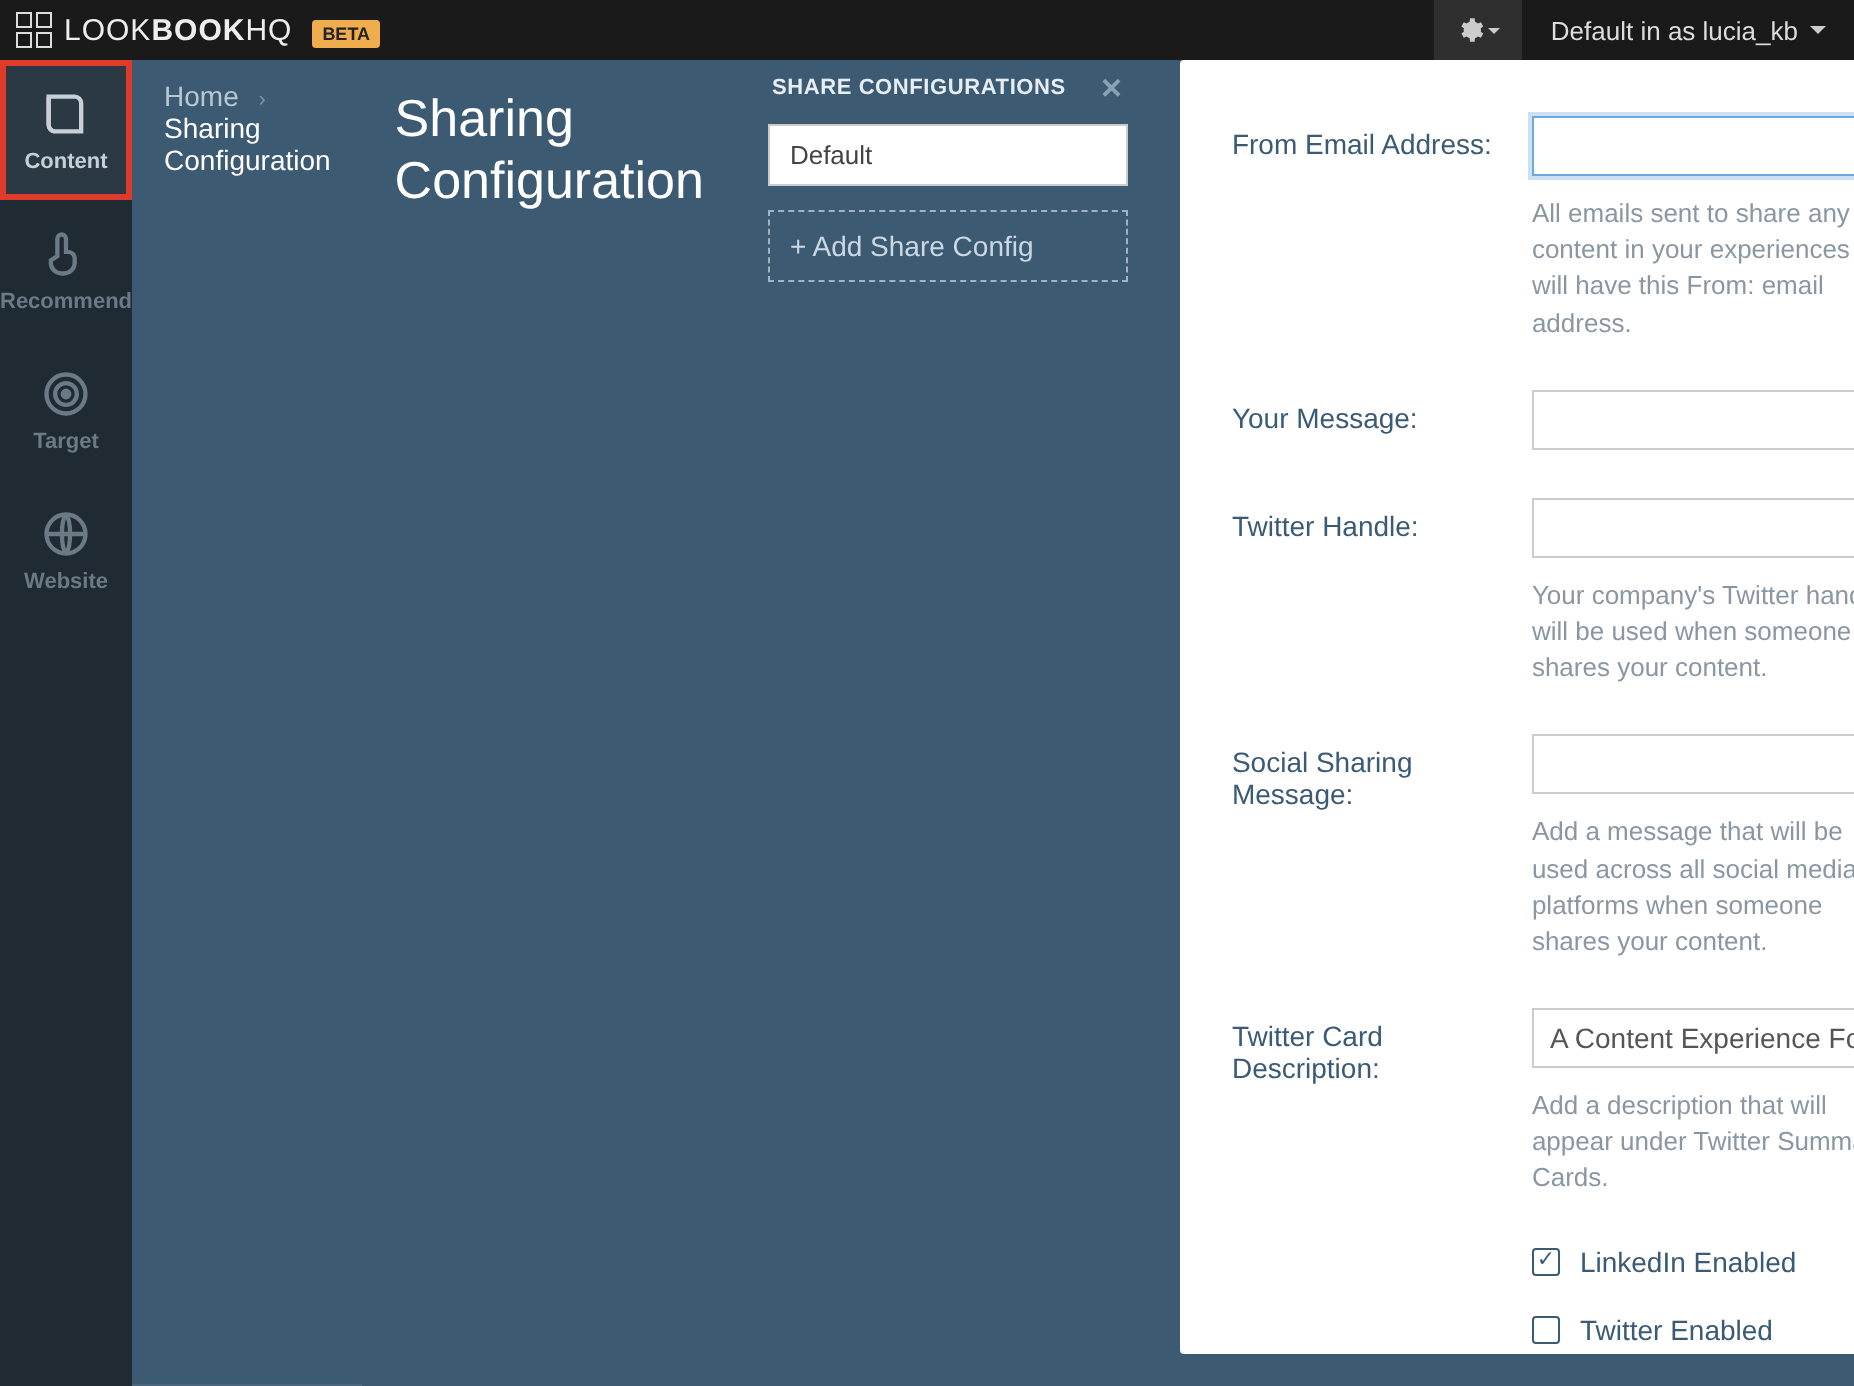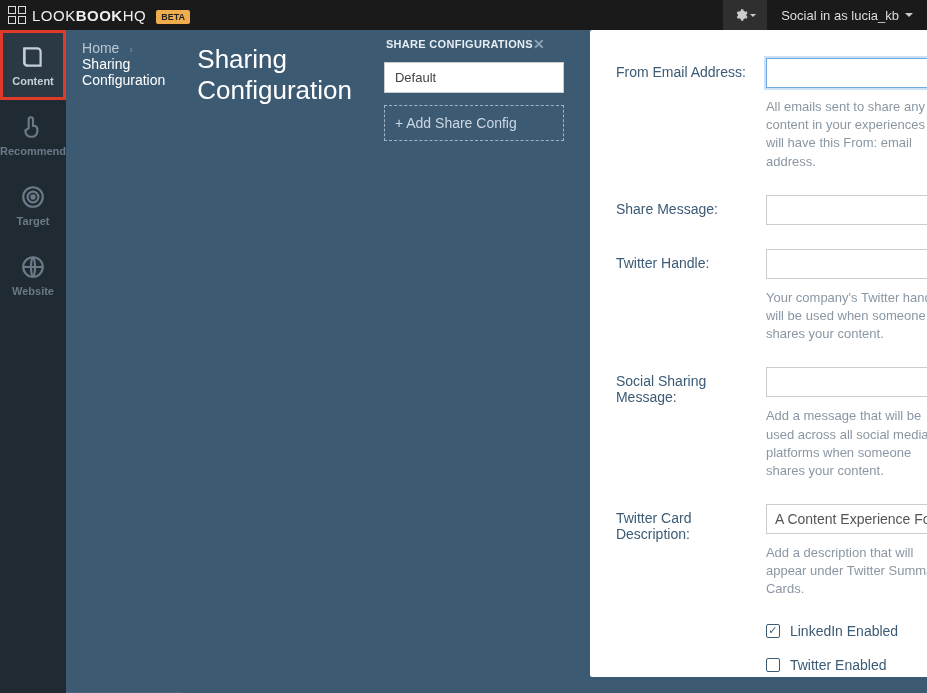--- a/index.html
+++ b/index.html
@@ -142,20 +142,21 @@
   gap: 26px;
   padding: 0 16px 16px;
   flex: 1;
 }
 .left-panel {
   width: 180px;
 }
 .panel-header {
   display: flex;
   align-items: center;
+  justify-content: space-between;
   color: #e6edf3;
   font-size: 11px;
   font-weight: bold;
   letter-spacing: 0.3px;
   padding: 6px 2px 10px;
 }
 .panel-header .close-x { color: #8aa1b4; cursor: pointer; font-size: 14px; }
 .cfg-item {
   background: #fff;
   border: 1px solid #ccc;
@@ -254,21 +255,21 @@
     <span class="beta-badge">BETA</span>
   </div>
   <div class="topbar-right">
     <div class="gear-btn">
       <svg width="14" height="14" viewBox="0 0 24 24" fill="#ccc">
           <path d="M12 8a4 4 0 100 8 4 4 0 000-8zm9.4 4a7.5 7.5 0 00-.15-1.5l2.1-1.6-2-3.5-2.5 1a7.6 7.6 0 00-2.6-1.5L16 2h-4l-.25 2.9a7.6 7.6 0 00-2.6 1.5l-2.5-1-2 3.5 2.1 1.6A7.5 7.5 0 006.6 12c0 .5.05 1 .15 1.5l-2.1 1.6 2 3.5 2.5-1a7.6 7.6 0 002.6 1.5L12 22h4l.25-2.9a7.6 7.6 0 002.6-1.5l2.5 1 2-3.5-2.1-1.6c.1-.5.15-1 .15-1.5z"></path>
         </svg>
       <span class="caret-down-sm"></span>
     </div>
     <div class="signin">
-      <span>Social in as lucia_kb</span>
+      <span>Default in as lucia_kb</span>
       <span class="caret-down"></span>
     </div>
   </div>
 </div>
 
 <div class="layout">
   <div class="side-nav">
     <div class="nav-item active">
       <div class="nav-icon">
         <svg width="26" height="26" viewBox="0 0 24 24" fill="none" stroke="#c7d0d8" stroke-width="2">
@@ -328,21 +329,21 @@
       <div class="form-card">
         <div class="form-row">
           <div class="form-label">From Email Address:</div>
           <div class="form-field">
             <input type="text" class="focused" value="" style="">
             <div class="help-text">All emails sent to share any content in your experiences will have this From: email address.</div>
           </div>
         </div>
 
         <div class="form-row">
-          <div class="form-label">Share Message:</div>
+          <div class="form-label">Your Message:</div>
           <div class="form-field">
             <input type="text" value="" style="">
           </div>
         </div>
 
         <div class="form-row">
           <div class="form-label">Twitter Handle:</div>
           <div class="form-field">
             <input type="text" value="" style="">
             <div class="help-text">Your company's Twitter handle will be used when someone shares your content.</div>

